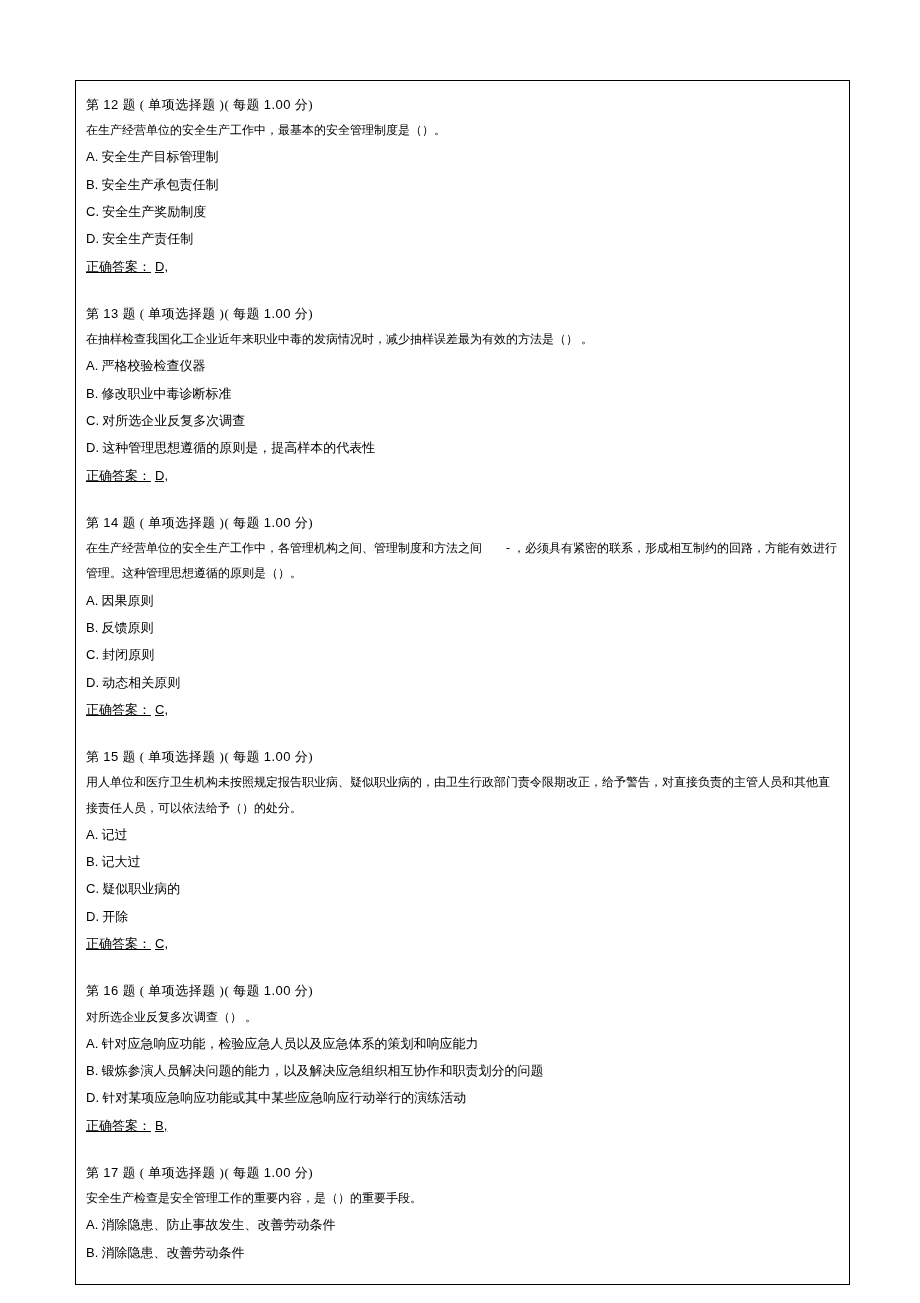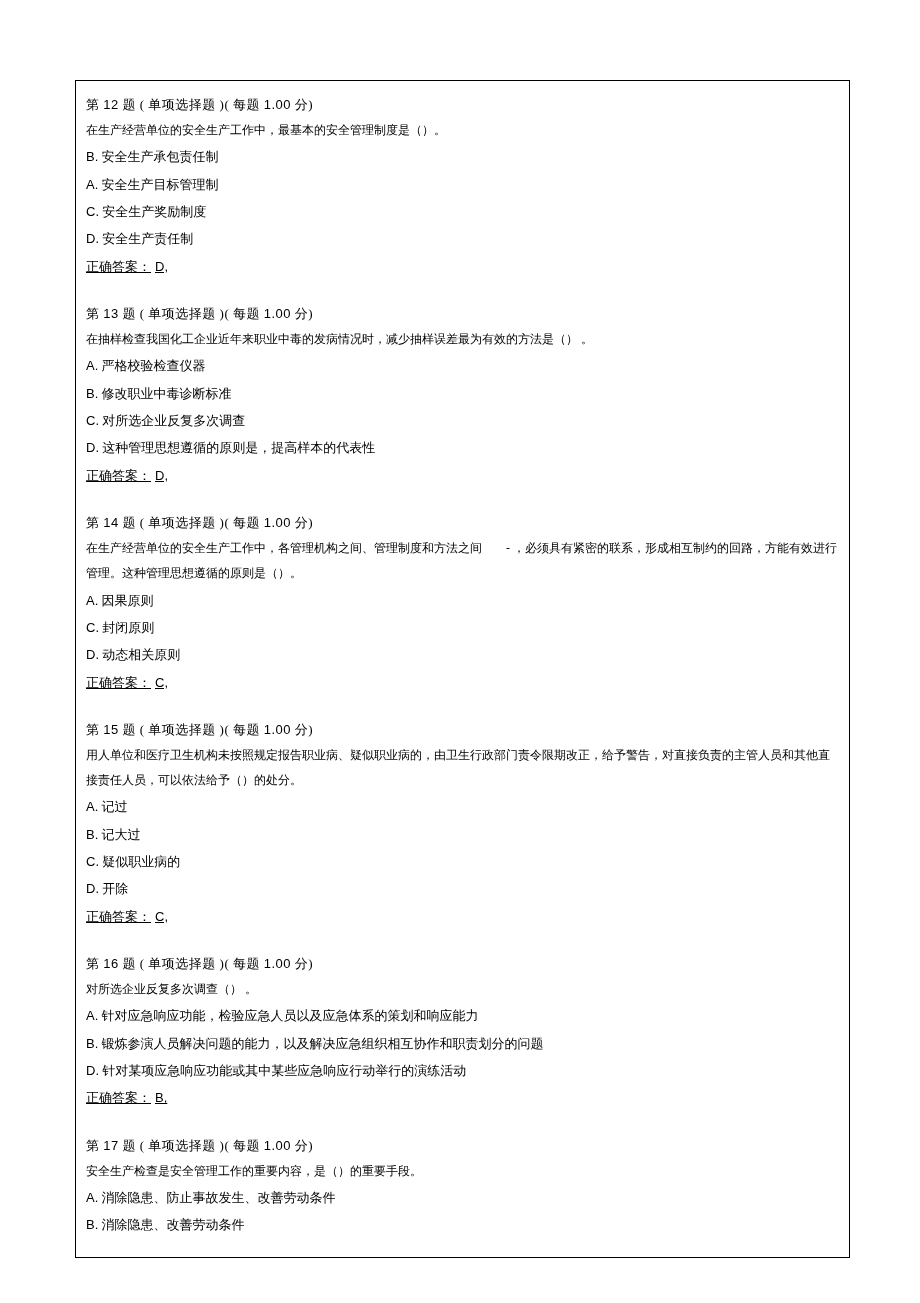--- a/index.html
+++ b/index.html
@@ -67,22 +67,22 @@
   <div class="content-box">
 
     <div class="question">
       <div class="header">
         <span class="label-di">第</span><span>  </span><span class="num">12</span><span>  </span><span class="label-ti">题</span>
         <span class="type">( 单项选择题 )(</span>
         <span class="label-meiti">每题</span>
         <span class="points">1.00</span><span>  </span><span class="label-fen">分</span><span>)</span>
       </div>
       <div class="stem">在生产经营单位的安全生产工作中，最基本的安全管理制度是（）。</div>
+      <div class="option"><span class="letter">A.</span><span> 安全生产目标管理制</span></div>
       <div class="option"><span class="letter">B.</span><span> 安全生产承包责任制</span></div>
-      <div class="option"><span class="letter">A.</span><span> 安全生产目标管理制</span></div>
       <div class="option"><span class="letter">C.</span><span> 安全生产奖励制度</span></div>
       <div class="option"><span class="letter">D.</span><span> 安全生产责任制</span></div>
       <div class="answer"><span>正确答案：</span><span class="ans-letter">D,</span></div>
     </div>
 
     <div class="question">
       <div class="header">
         <span class="label-di">第</span><span>  </span><span class="num">13</span><span>  </span><span class="label-ti">题</span>
         <span class="type">( 单项选择题 )(</span>
         <span class="label-meiti">每题</span>
@@ -98,20 +98,21 @@
 
     <div class="question">
       <div class="header">
         <span class="label-di">第</span><span>   </span><span class="num">14</span><span>   </span><span class="label-ti">题</span>
         <span class="type">(  单项选择题  )(</span>
         <span class="label-meiti">每题</span>
         <span class="points">1.00</span><span>   </span><span class="label-fen">分</span><span>)</span>
       </div>
       <div class="stem">在生产经营单位的安全生产工作中，各管理机构之间、管理制度和方法之间  - ，必须具有紧密的联系，形成相互制约的回路，方能有效进行管理。这种管理思想遵循的原则是（）。</div>
       <div class="option"><span class="letter">A.</span><span> 因果原则</span></div>
+      <div class="option"><span class="letter">B.</span><span> 反馈原则</span></div>
       <div class="option"><span class="letter">C.</span><span> 封闭原则</span></div>
       <div class="option"><span class="letter">D.</span><span> 动态相关原则</span></div>
       <div class="answer"><span>正确答案：</span><span class="ans-letter">C,</span></div>
     </div>
 
     <div class="question">
       <div class="header">
         <span class="label-di">第</span><span>  </span><span class="num">15</span><span>  </span><span class="label-ti">题</span>
         <span class="type">( 单项选择题 )(</span>
         <span class="label-meiti">每题</span>

